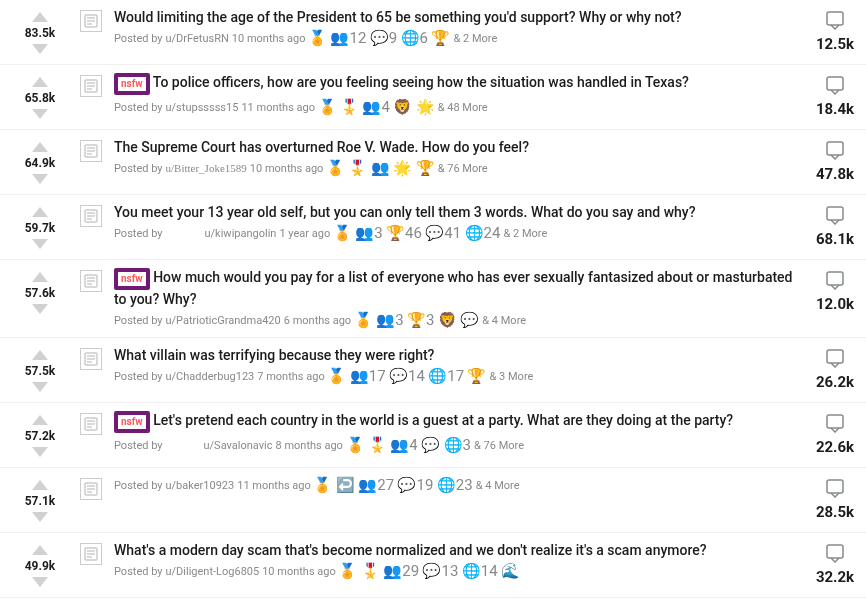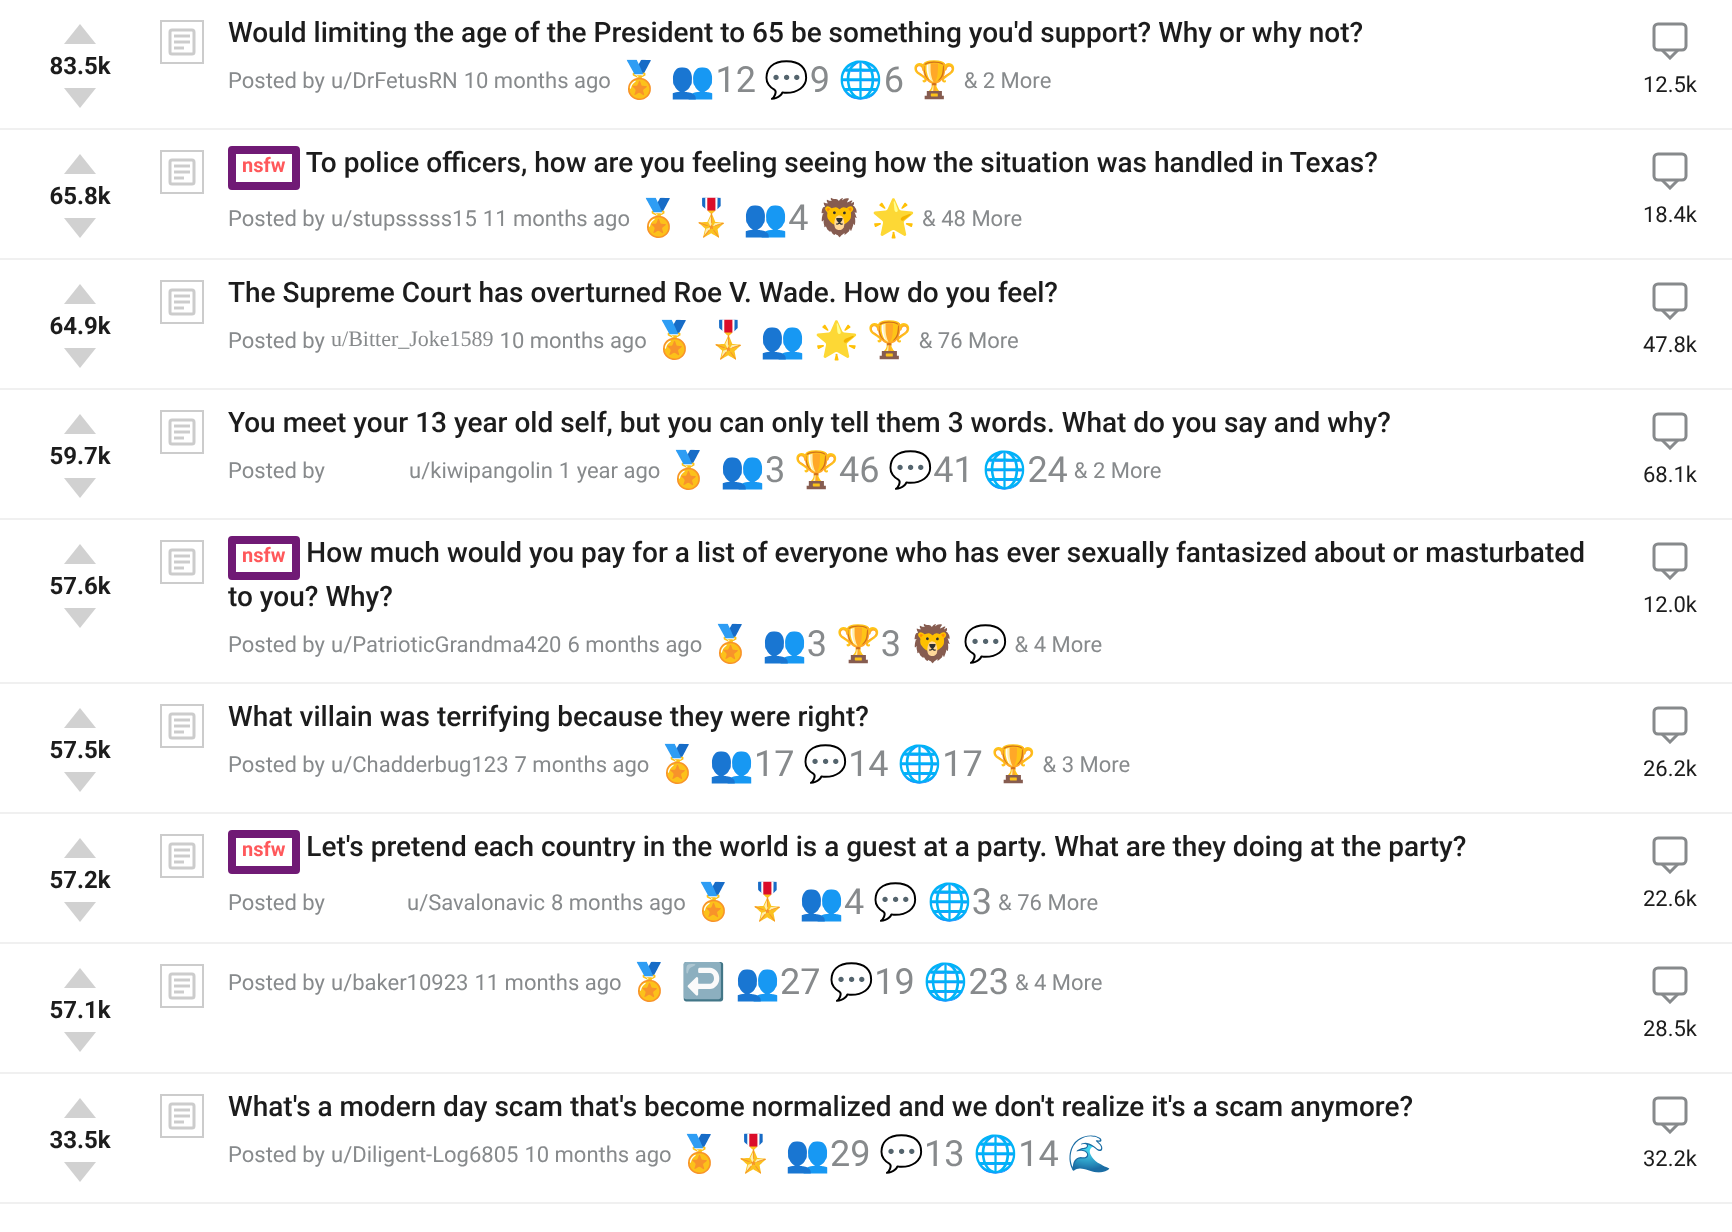--- a/index.html
+++ b/index.html
@@ -101,26 +101,26 @@
       display: flex;
       flex-direction: column;
       align-items: center;
       gap: 2px;
       padding-top: 2px;
     }
     .comment-icon {
       color: #878a8c;
     }
     .comment-count {
-      font-size: 11px;
-      font-weight: 400;
+      font-size: 15px;
+      font-weight: 700;
       color: #1c1c1c;
     }
     .emoji-flair {
-      font-size: 18px;
+      font-size: 15px;
     }
   </style>
 </head>
 <body>
 
 <div class="feed">
 <div class="post-row">
       <div class="vote-col">
         <button class="vote-btn">
           <div class="arrow-up"></div>
@@ -421,21 +421,21 @@
     <polyline points="6,15 10,19 14,15" stroke="#878a8c" stroke-width="1.5" fill="none"></polyline>
   </svg></div>
         <span class="comment-count">28.5k</span>
       </div>
     </div>
     <div class="post-row">
       <div class="vote-col">
         <button class="vote-btn">
           <div class="arrow-up"></div>
         </button>
-        <span class="vote-count">33.5k</span>
+        <span class="vote-count">49.9k</span>
         <button class="vote-btn">
           <div class="arrow-down"></div>
         </button>
       </div>
       <div class="post-icon-col">
         <div class="post-icon">
           <svg width="14" height="14" viewBox="0 0 14 14" fill="none">
     <rect x="1" y="1" width="12" height="12" rx="1" stroke="#ccc" stroke-width="1.5" fill="none"></rect>
     <line x1="3" y1="4" x2="11" y2="4" stroke="#ccc" stroke-width="1.5"></line>
     <line x1="3" y1="7" x2="11" y2="7" stroke="#ccc" stroke-width="1.5"></line>

